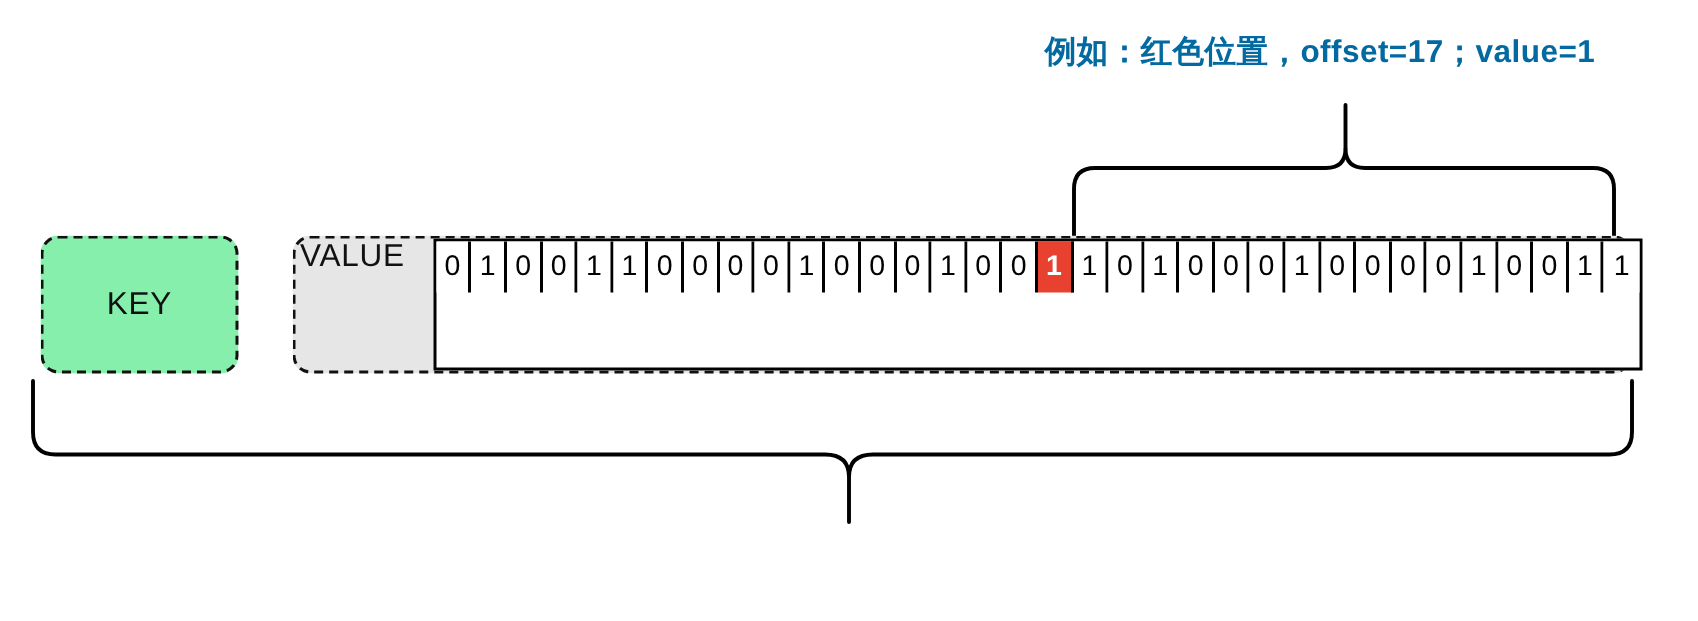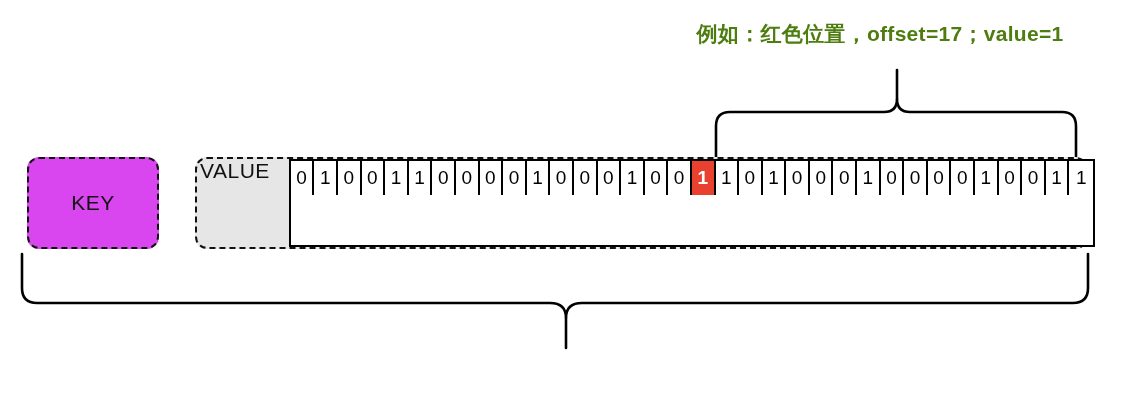--- a/index.html
+++ b/index.html
@@ -23,42 +23,42 @@
 
   
   #note {
     position: absolute;
     left: 660px;
     top: 20px;
     width: 440px;
     text-align: center;
     font-size: 21px;
     font-weight: bold;
-    color: #4d7c0f;
+    color: #0369a1;
     letter-spacing: 0.3px;
     white-space: nowrap;
   }
 
   
   #braces {
     position: absolute;
     left: 0; top: 0;
     width: 1132px;
     height: 414px;
     pointer-events: none;
   }
 
   
   #key-box {
     position: absolute;
     left: 27px;
     top: 157px;
     width: 132px;
     height: 92px;
-    background: #d946ef;
+    background: #86efac;
     border: 2px dashed #111111;
     border-radius: 12px;
     box-sizing: border-box;
     display: flex;
     align-items: center;
     justify-content: center;
   }
   #key-label {
     font-size: 21px;
     color: #111111;

